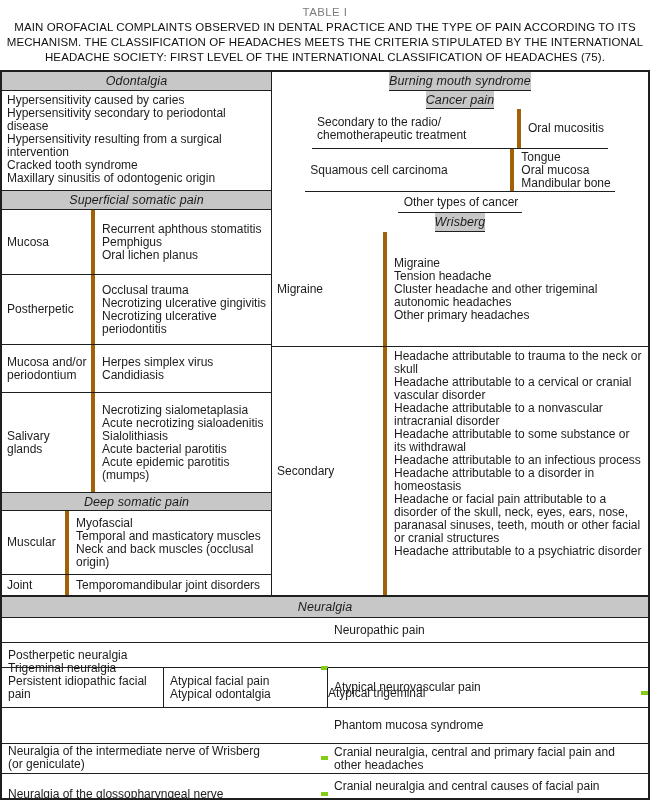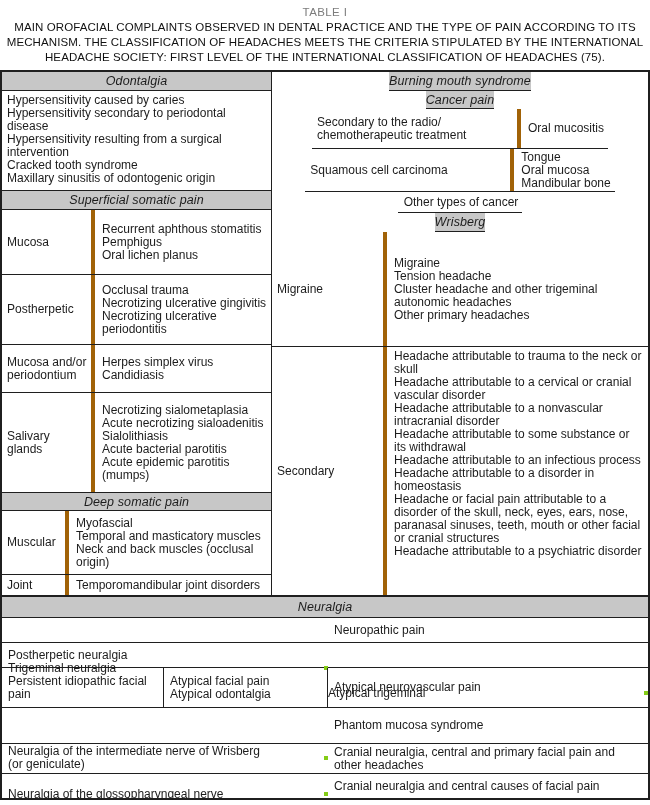--- a/index.html
+++ b/index.html
@@ -47,21 +47,21 @@
   .w209 { width:209px; }
   .w115 { width:115px; }
 
   .single { display:flex; align-items:center; padding:2px 4px 2px 6px; }
 
   
   .neur { border:2px solid #1f1f1f; border-top:none; box-sizing:border-box; width:650px; }
   .n-row { display:flex; border-bottom:1px solid #1f1f1f; box-sizing:border-box; }
   .n-row:last-child { border-bottom:none; }
   .n-cell { display:flex; align-items:center; padding:2px 5px 2px 6px; box-sizing:border-box; }
-  .n-left { width:326px; border-right:4px solid #84cc16; flex-shrink:0;margin-top:48px; }
+  .n-left { width:326px; border-right:7px solid #84cc16; flex-shrink:0;margin-top:48px; }
   .n-l3  { width:162px; border-right:1px solid #1f1f1f; flex-shrink:0; }
   .n-m3  { width:164px; border-right:1px solid #1f1f1f; flex-shrink:0; }
   .n-right { flex:1; }
 
   
   .h19{height:19px}.h18{height:18px}.h20{height:20px}.h21{height:21px}
   .h100{height:100px}.h65{height:65px}.h70{height:70px}.h48{height:48px}
   .h64{height:64px}.h40{height:40px}.h43{height:43px}.h115{height:115px}
   .grow{flex:1 1 auto; min-height:0;}
   .nh25{height:25px}.nh40{height:40px}.nh36{height:36px}.nh30{height:30px}.nh24{height:24px}

